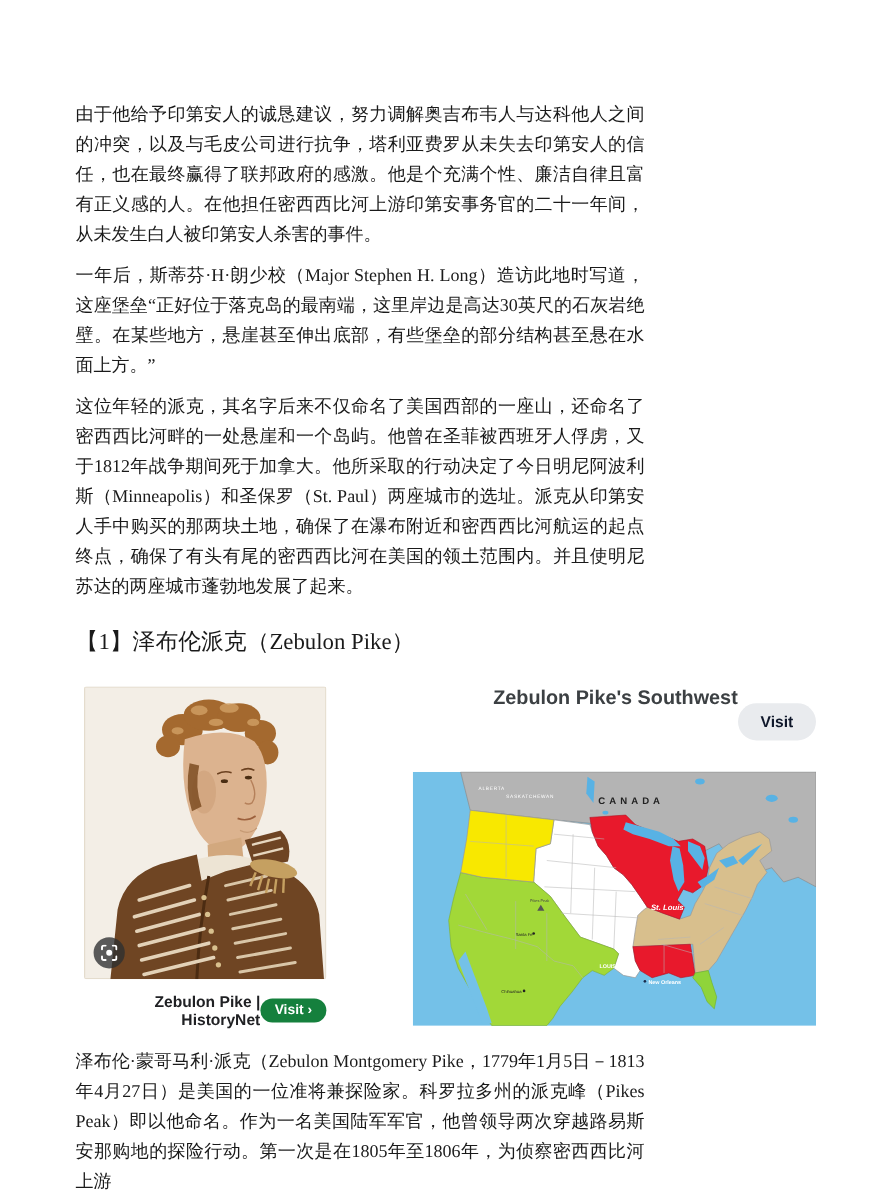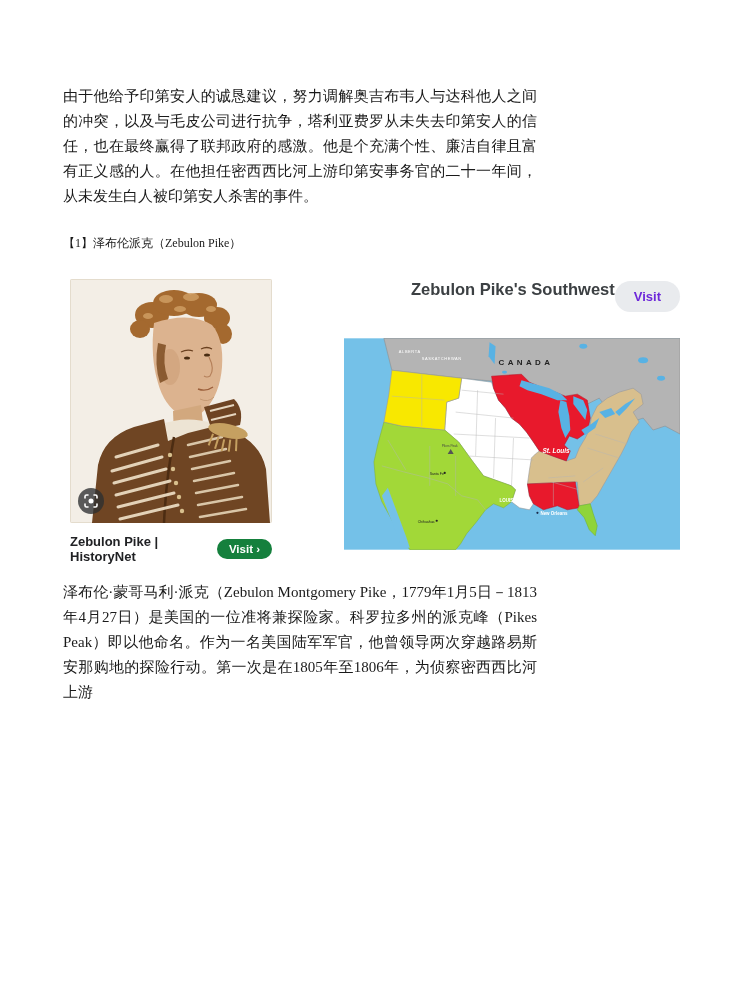--- a/index.html
+++ b/index.html
@@ -1,49 +1,51 @@
 <!DOCTYPE html>
 <html><head>
 <meta charset="utf-8">
 <style>
   html,body{margin:0;padding:0;}
   body{width:735px;height:1000px;background:#ffffff;overflow:hidden;}
   .page{position:relative;width:598px;height:1000px;background:#fff;
         font-family:"Liberation Serif","DejaVu Serif",serif;color:#1a1a1a;}
   .content{padding:84px 61px 0 63px;}
   p.body-text{font-size:15px;line-height:25px;text-align:justify;margin:0 0 9px 0;}
-  .fig-label{margin-top:24px;font-size:12px;line-height:20px;}
+  .fig-label{margin-top:24px;font-size:19px;line-height:20px;}
   .figures{display:flex;align-items:flex-start;margin-top:26px;}
   .left-col{width:202px;margin-left:7px;flex:none;}
   .portrait-wrap{position:relative;width:202px;height:244px;border-radius:2px;overflow:hidden;cursor:pointer;}
   .portrait-wrap svg{display:block;}
   .lens-btn{position:absolute;left:8px;bottom:9px;width:26px;height:26px;border-radius:50%;
             background:rgba(45,47,49,.78);display:flex;align-items:center;justify-content:center;}
   .p-caption-row{display:flex;justify-content:space-between;align-items:center;margin-top:11px;width:202px;}
-  .p-caption{font-family:"Liberation Sans","DejaVu Sans",sans-serif;font-size:13px;font-weight:600;color:#202124;}
+  .p-caption{font-family:"Liberation Sans","DejaVu Sans",sans-serif;font-size:13px;font-weight:600;color:#202124;text-align:right;}
   .pill-blue{font-family:"Liberation Sans","DejaVu Sans",sans-serif;background:#15803d;color:#fff;
              font-size:11.5px;font-weight:600;padding:4px 12px;border-radius:999px;cursor:pointer;white-space:nowrap;}
   .right-col{margin-left:72px;width:336px;flex:none;}
   .map-header{display:flex;justify-content:flex-end;align-items:flex-start;}
   .map-title{font-family:"Liberation Sans","DejaVu Sans",sans-serif;font-size:16.5px;line-height:21px;
              font-weight:600;color:#3c4043;}
-  .pill-gray{font-family:"Liberation Sans","DejaVu Sans",sans-serif;background:#e9ebee;color:#6d28d9;
-             font-size:13px;font-weight:600;padding:8px 19px;border-radius:18px;cursor:pointer;margin-top:2px;}
+  .pill-gray{font-family:"Liberation Sans","DejaVu Sans",sans-serif;background:#e9ebee;color:#0f172a;
+             font-size:13px;font-weight:600;padding:8px 19px;border-radius:18px;cursor:pointer;margin-top:14px;}
   .map-wrap{margin-top:26px;cursor:pointer;}
   .map-wrap svg{display:block;}
   .bottom-block{margin-top:16px;}
   svg text{font-family:"Liberation Sans","DejaVu Sans",sans-serif;}
 </style>
 </head>
 <body>
 
 <div class="page">
   <div class="content">
 
     <p class="body-text">由于他给予印第安人的诚恳建议，努力调解奥吉布韦人与达科他人之间的冲突，以及与毛皮公司进行抗争，塔利亚费罗从未失去印第安人的信任，也在最终赢得了联邦政府的感激。他是个充满个性、廉洁自律且富有正义感的人。在他担任密西西比河上游印第安事务官的二十一年间，从未发生白人被印第安人杀害的事件。</p>
+    <p class="body-text">一年后，斯蒂芬·H·朗少校（Major Stephen H. Long）造访此地时写道，这座堡垒“正好位于落克岛的最南端，这里岸边是高达30英尺的石灰岩绝壁。在某些地方，悬崖甚至伸出底部，有些堡垒的部分结构甚至悬在水面上方。”</p>
+    <p class="body-text">这位年轻的派克，其名字后来不仅命名了美国西部的一座山，还命名了密西西比河畔的一处悬崖和一个岛屿。他曾在圣菲被西班牙人俘虏，又于1812年战争期间死于加拿大。他所采取的行动决定了今日明尼阿波利斯（Minneapolis）和圣保罗（St. Paul）两座城市的选址。派克从印第安人手中购买的那两块土地，确保了在瀑布附近和密西西比河航运的起点终点，确保了有头有尾的密西西比河在美国的领土范围内。并且使明尼苏达的两座城市蓬勃地发展了起来。</p>
 
     <div class="fig-label">【1】泽布伦派克（Zebulon Pike）</div>
 
     <div class="figures">
 
       <div class="left-col">
         <div class="portrait-wrap">
           <svg viewBox="0 0 202 244" width="202" height="244">
             <rect x="0" y="0" width="202" height="244" fill="#f3eee6"></rect>
             <rect x="0" y="0" width="202" height="244" fill="none" stroke="#e4dccd" stroke-width="2"></rect>

